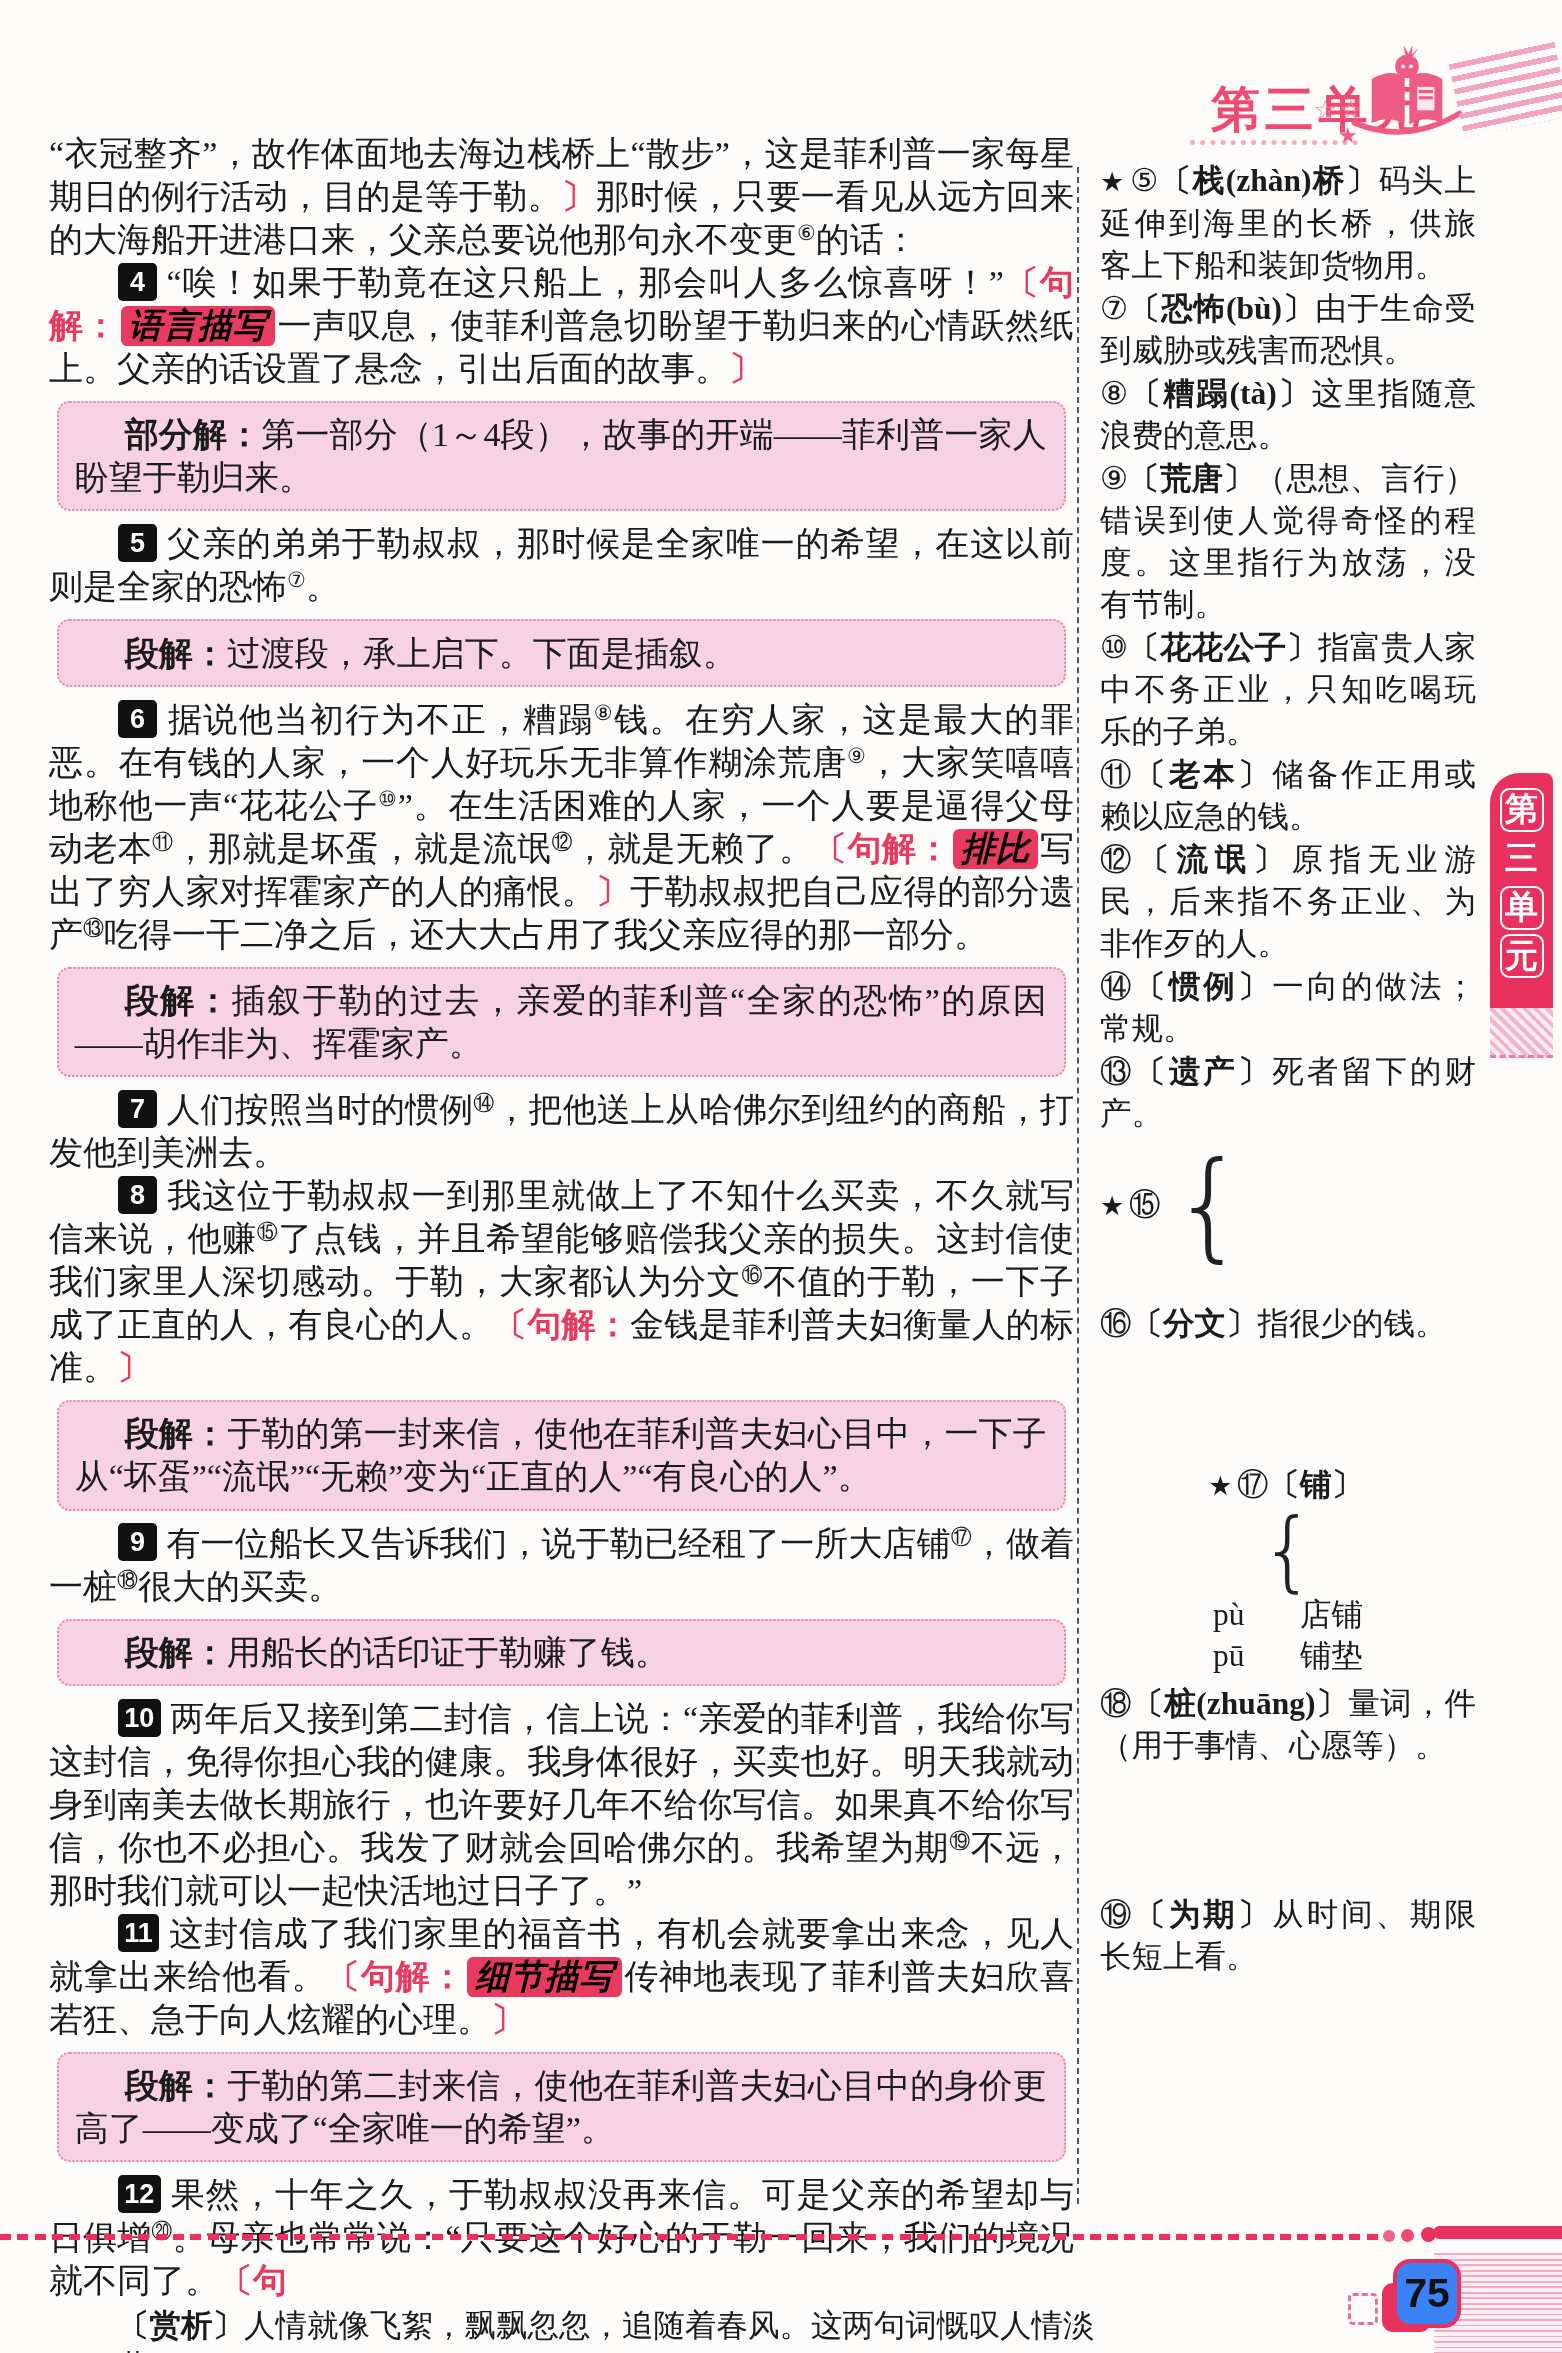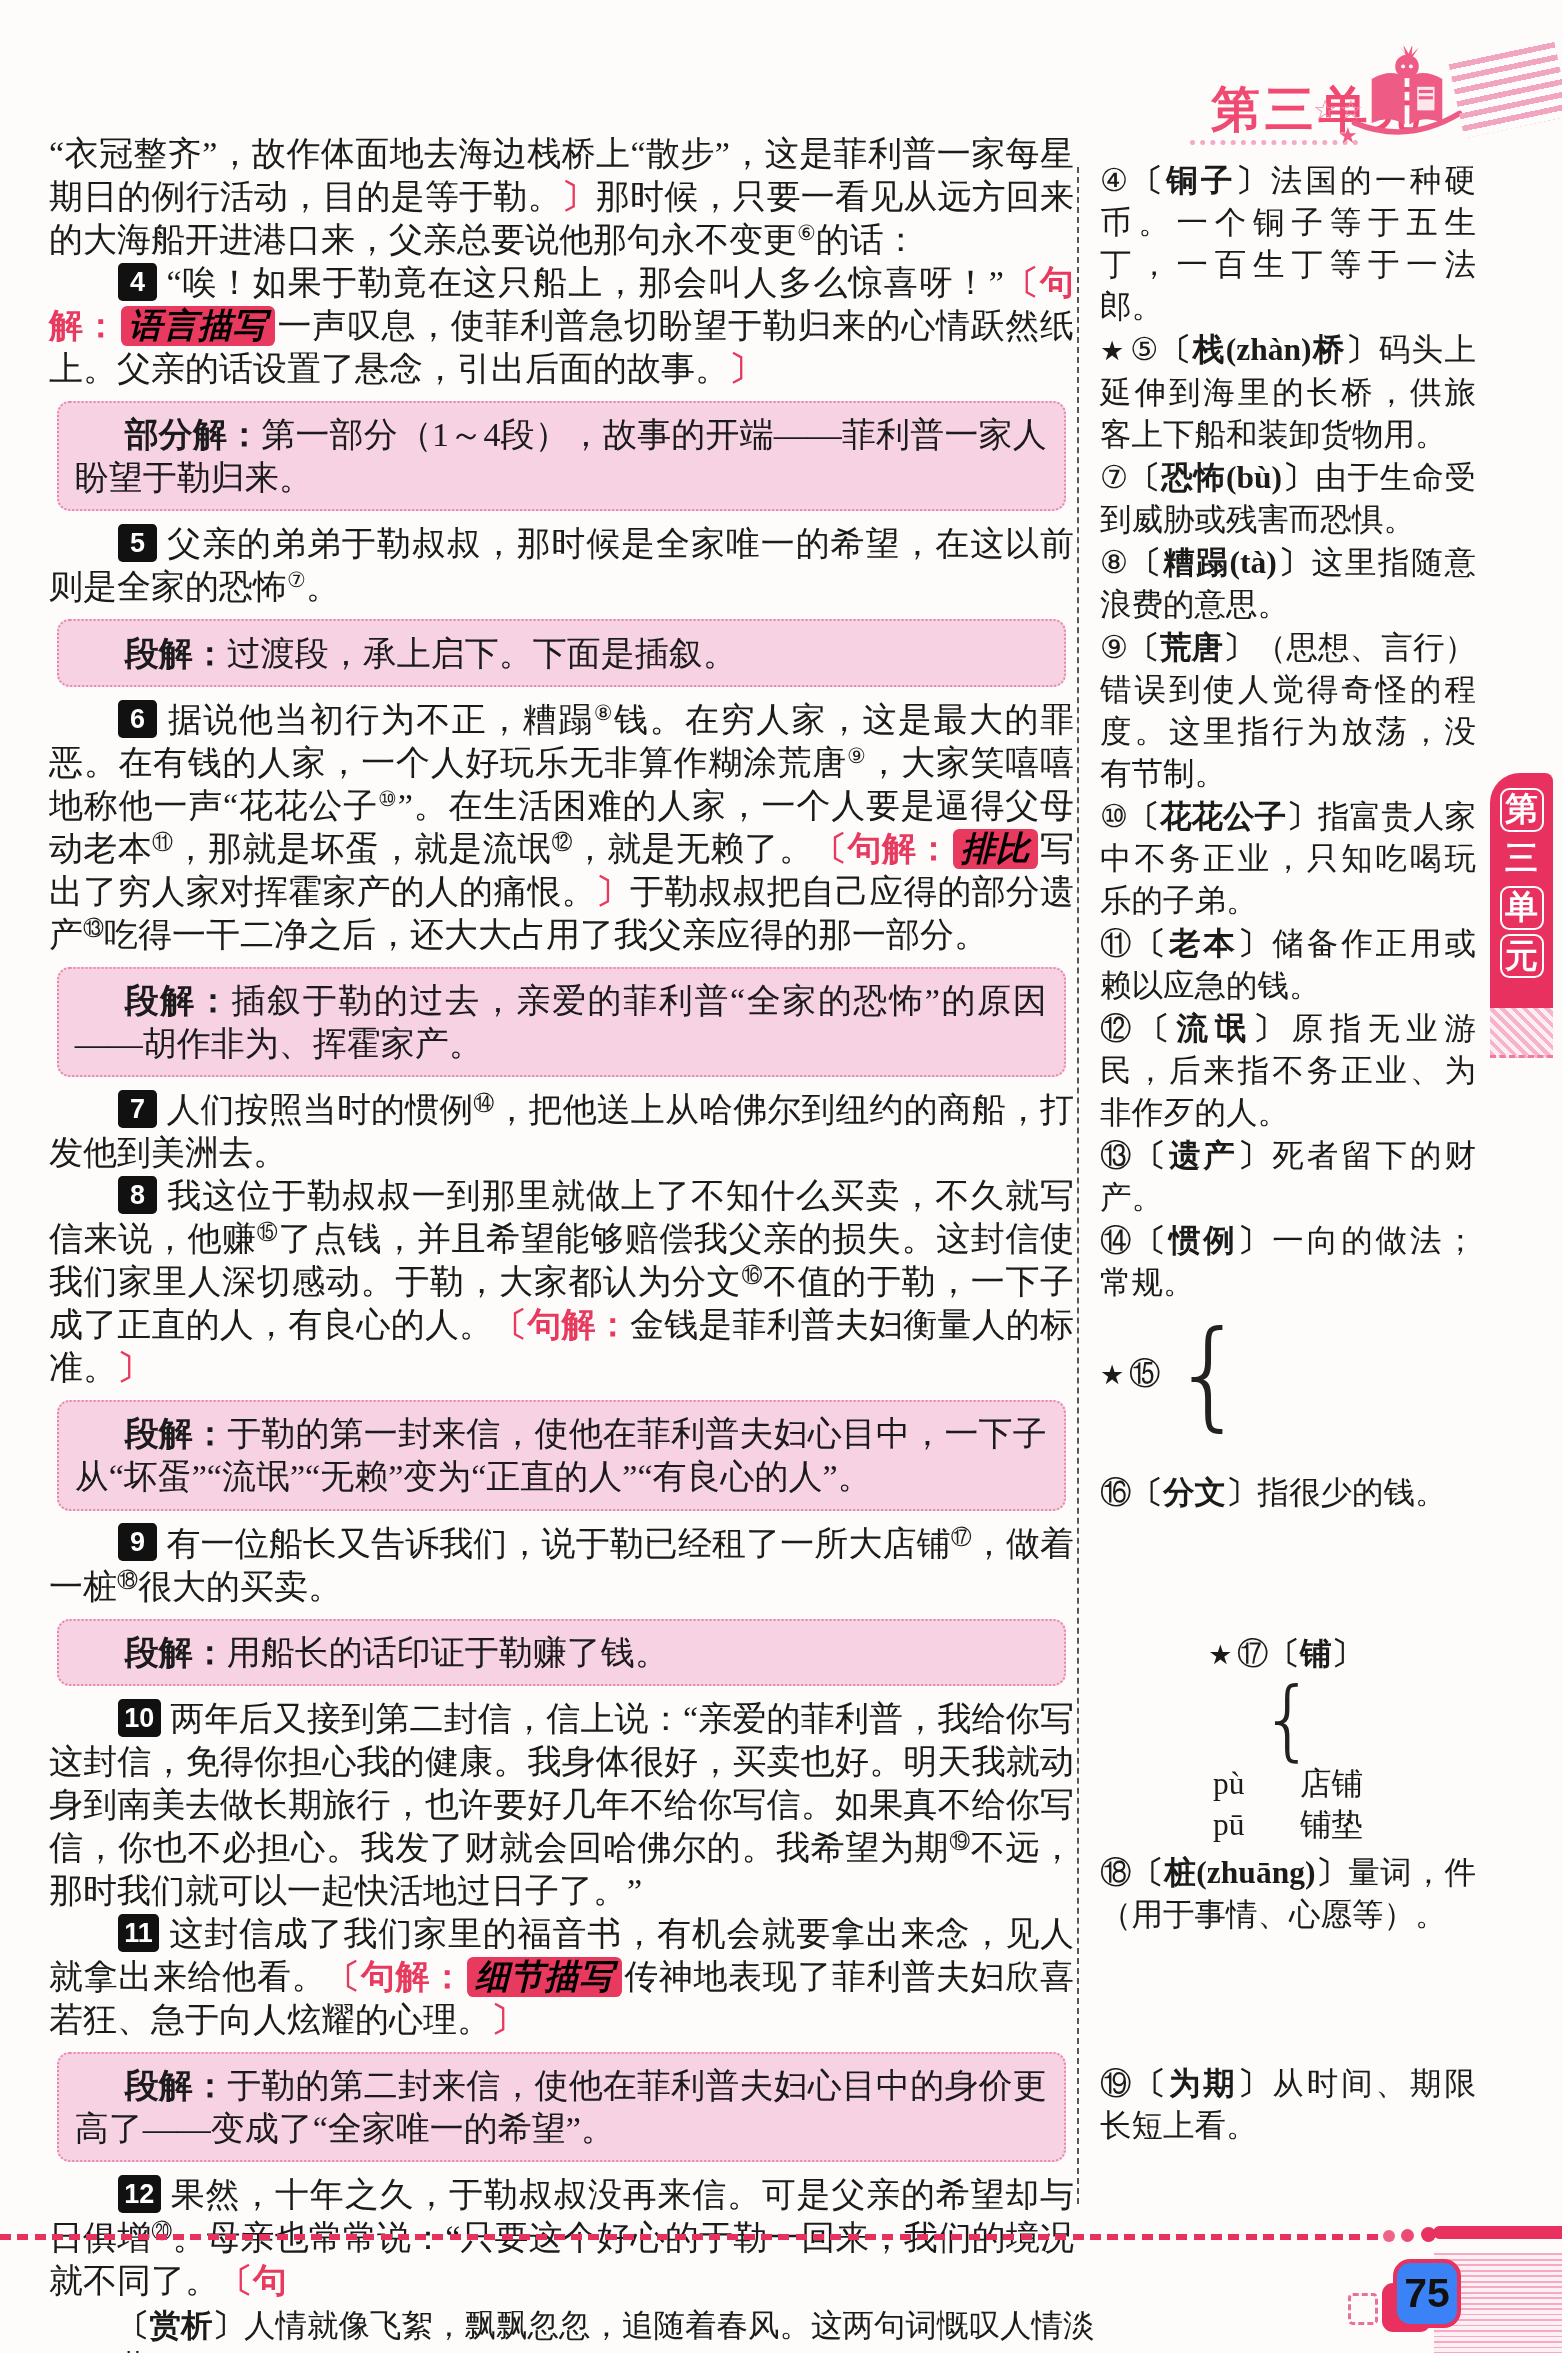--- a/index.html
+++ b/index.html
@@ -170,30 +170,29 @@
     <p class="para indent"><span class="pnum">9</span><span class="t">有一位船长又告诉我们，说于勒已经租了一所大店铺</span><span class="sup">⑰</span><span class="t">，做着一桩</span><span class="sup">⑱</span><span class="t">很大的买卖。</span></p>
     <div class="pinkbox"><span class="boxlabel">段解：</span><span>用船长的话印证于勒赚了钱。</span></div>
     <p class="para indent"><span class="pnum">10</span><span class="t">两年后又接到第二封信，信上说：“亲爱的菲利普，我给你写这封信，免得你担心我的健康。我身体很好，买卖也好。明天我就动身到南美去做长期旅行，也许要好几年不给你写信。如果真不给你写信，你也不必担心。我发了财就会回哈佛尔的。我希望为期</span><span class="sup">⑲</span><span class="t">不远，那时我们就可以一起快活地过日子了。”</span></p>
     <p class="para indent"><span class="pnum">11</span><span class="t">这封信成了我们家里的福音书，有机会就要拿出来念，见人就拿出来给他看。</span><span class="red">〔句解：</span><span class="hl">细节描写</span><span class="t">传神地表现了菲利普夫妇欣喜若狂、急于向人炫耀的心理。</span><span class="red">〕</span></p>
     <div class="pinkbox"><span class="boxlabel">段解：</span><span>于勒的第二封来信，使他在菲利普夫妇心目中的身价更高了——变成了“全家唯一的希望”。</span></div>
     <p class="para indent"><span class="pnum">12</span><span class="t">果然，十年之久，于勒叔叔没再来信。可是父亲的希望却与日俱增</span><span class="sup">⑳</span><span class="t">。母亲也常常说：“只要这个好心的于勒一回来，我们的境况就不同了。</span><span class="red">〔句</span></p>
   </div>
 
 <div class="notes-sep"></div>
 <div class="notes-col">
-    <div class="note"><span class="cnum">④</span><span class="term">〔铜子〕</span><span>法国的一种硬币。一个铜子等于五生丁，一百生丁等于一法郎。</span></div>
     <div class="note"><span class="star">★</span><span class="cnum">⑤</span><span class="term">〔栈(zhàn)桥〕</span><span>码头上延伸到海里的长桥，供旅客上下船和装卸货物用。</span></div>
     <div class="note"><span class="cnum">⑦</span><span class="term">〔恐怖(bù)〕</span><span>由于生命受到威胁或残害而恐惧。</span></div>
     <div class="note"><span class="cnum">⑧</span><span class="term">〔糟蹋(tà)〕</span><span>这里指随意浪费的意思。</span></div>
     <div class="note"><span class="cnum">⑨</span><span class="term">〔荒唐〕</span><span>（思想、言行）错误到使人觉得奇怪的程度。这里指行为放荡，没有节制。</span></div>
     <div class="note"><span class="cnum">⑩</span><span class="term">〔花花公子〕</span><span>指富贵人家中不务正业，只知吃喝玩乐的子弟。</span></div>
     <div class="note"><span class="cnum">⑪</span><span class="term">〔老本〕</span><span>储备作正用或赖以应急的钱。</span></div>
     <div class="note"><span class="cnum">⑫</span><span class="term">〔流氓〕</span><span>原指无业游民，后来指不务正业、为非作歹的人。</span></div>
+    <div class="note"><span class="cnum">⑭</span><span class="term">〔惯例〕</span><span>一向的做法；常规。</span></div>
     <div class="note"><span class="cnum">⑬</span><span class="term">〔遗产〕</span><span>死者留下的财产。</span></div>
-    <div class="note"><span class="cnum">⑭</span><span class="term">〔惯例〕</span><span>一向的做法；常规。</span></div>
     <div class="note brace-row" style="margin-top: 11px;">
       <span class="brace-mark"><span class="star">★</span><span class="cnum">⑮</span></span>
       <span class="brace-glyph" style="font-size: 118px;">{</span>
     </div>
     <div class="note" style="margin-top: 38px;"><span class="cnum">⑯</span><span class="term">〔分文〕</span><span>指很少的钱。</span></div>
     <div class="note brace-row" style="margin-top: 118px; flex-direction: column;">
       <span class="brace-mark"><span class="star">★</span><span class="cnum">⑰</span><span class="term">〔铺〕</span></span>
       <span class="brace-glyph" style="font-size: 87px;">{</span>
       <div class="brace-col">
         <div class="bl"><span class="py">pù</span><span>店铺</span></div>

